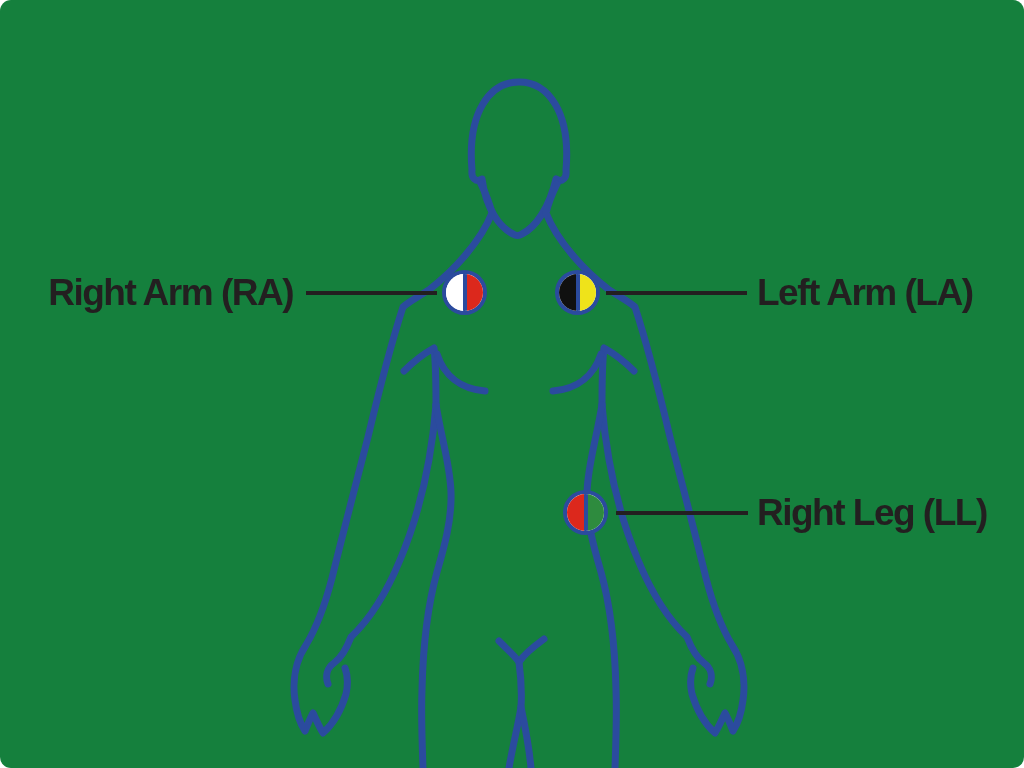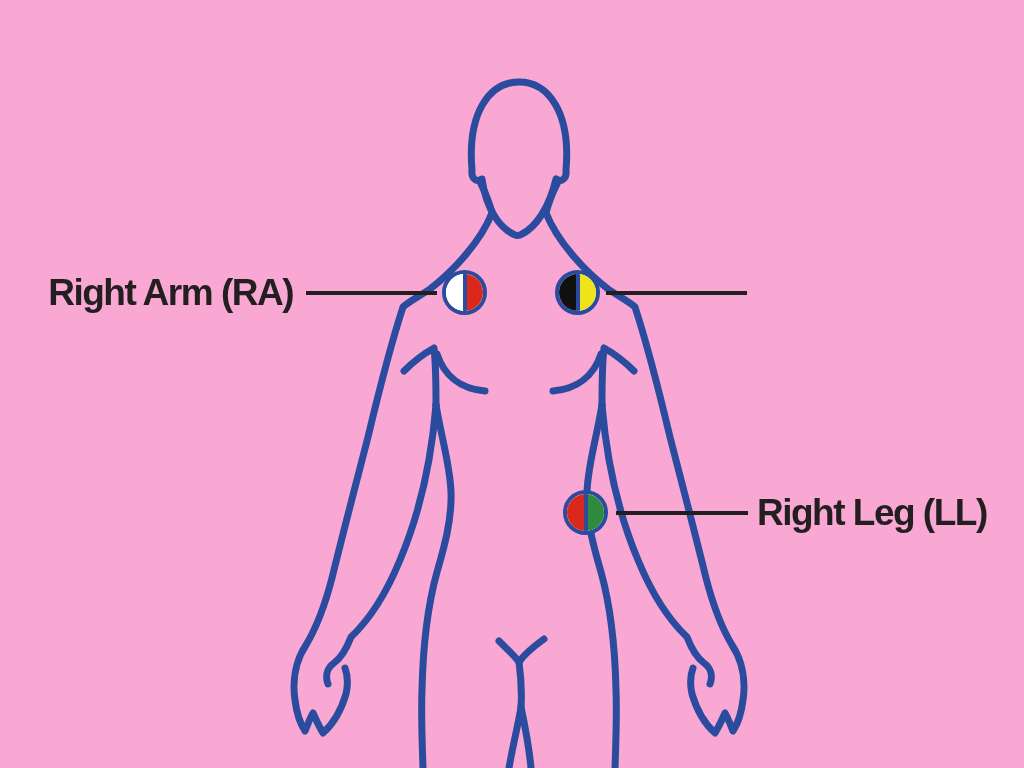--- a/index.html
+++ b/index.html
@@ -27,21 +27,21 @@
     position:absolute;height:50px;line-height:50px;white-space:nowrap;
     font-size:37px;font-weight:700;letter-spacing:-1.5px;color:#231f20;
   }
   #lbl-ra{left:40px;top:268px;width:253px;text-align:right;}
   #lbl-la{left:757px;top:268px;}
   #lbl-ll{left:757px;top:488px;}
 </style>
 </head>
 <body>
 
-<div class="stage" style="background-color: #f9a8d4;">
+<div class="stage" style="background-color: #15803d; border-radius: 11px;">
 
   <svg class="body-svg" viewBox="0 0 1024 768">
     <g style="stroke: rgb(43, 75, 158);">
       <path d="M 472,170 C 467,112 490,82 519,82 C 548,82 571,112 566,170 C 567,178 562,183 556,179 C 549,208 536,227 522,234 C 519,236 516,236 513,234 C 499,227 486,208 482,179 C 476,183 471,178 472,170"></path>
       <path d="M 481,184 C 487,196 490,205 492,213 C 480,243 452,272 430,289 C 420,296 410,301 403,307 C 389,350 378,395 368,437 C 357,480 345,525 332,578 C 325,605 318,625 306,645 C 296,660 292,680 295,700 C 297,716 301,725 305,731 C 308,724 310,718 313,713 C 317,722 320,728 323,733 C 332,725 341,711 346,694 C 348,685 348,676 345,668"></path>
       <path d="M 436,405 C 431,465 419,515 400,560 C 386,594 369,620 351,637 C 346,650 341,658 334,663 C 327,668 325,676 328,684"></path>
       <path d="M 404,371 C 414,361 425,353 434,348 C 436,366 436,385 436,405"></path>
       <path d="M 437,354 C 444,375 460,389 485,391"></path>
       <path d="M 436,405 C 443,445 450,465 451,492 C 452,520 444,548 437,572 C 427,608 423,645 422,690 C 421,715 422,740 423,768"></path>
       <path d="M 557,184 C 551,196 548,205 546,213 C 558,243 586,272 608,289 C 618,296 628,301 635,307 C 649,350 660,395 670,437 C 681,480 693,525 706,578 C 713,605 720,625 732,645 C 742,660 746,680 743,700 C 741,716 737,725 733,731 C 730,724 728,718 725,713 C 721,722 718,728 715,733 C 706,725 697,711 692,694 C 690,685 690,676 693,668"></path>
@@ -71,15 +71,16 @@
     <div class="half" style="background-color: rgb(239, 227, 26);"></div>
   </div>
 
   <div class="electrode" id="el-ll" style="border-color: rgb(43, 75, 158);">
     <div class="half" style="background-color: rgb(220, 40, 28);"></div>
     <div class="divider" style="background-color: rgb(43, 75, 158);"></div>
     <div class="half" style="background-color: rgb(46, 139, 62);"></div>
   </div>
 
   <div class="lead-label" id="lbl-ra" style="color: rgb(35, 31, 32);">Right Arm (RA)</div>
+  <div class="lead-label" id="lbl-la" style="color: rgb(35, 31, 32);">Left Arm (LA)</div>
   <div class="lead-label" id="lbl-ll" style="color: rgb(35, 31, 32);">Right Leg (LL)</div>
 
 </div>
 
 </body></html>

